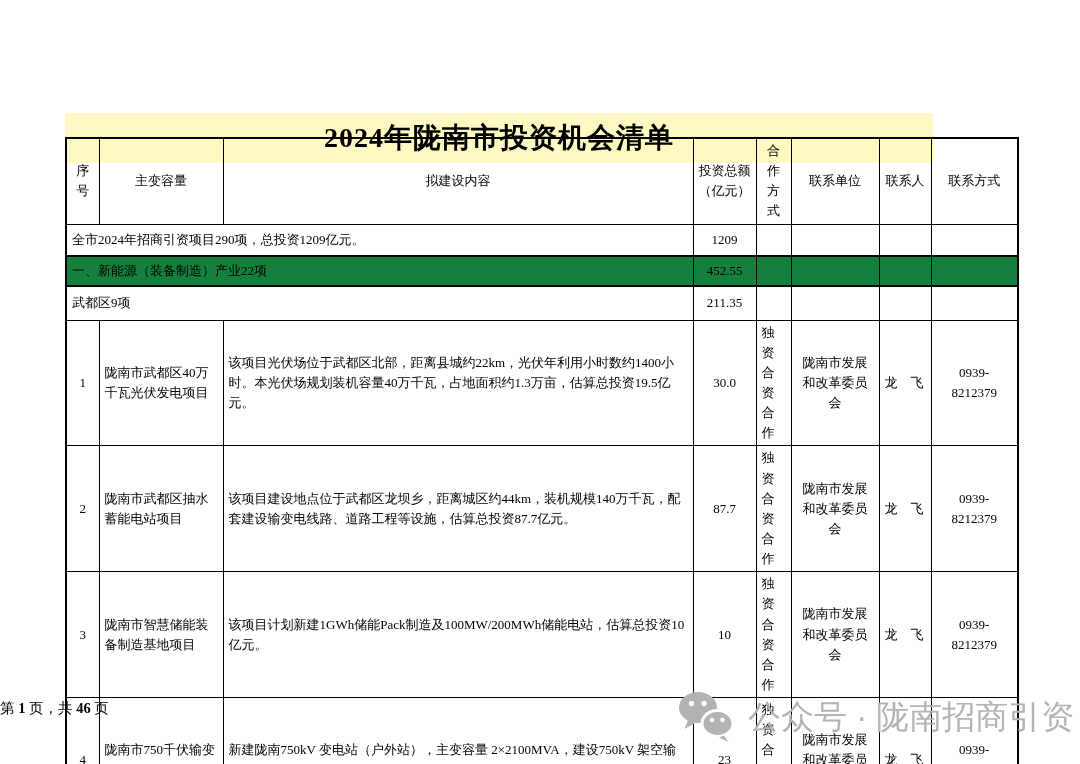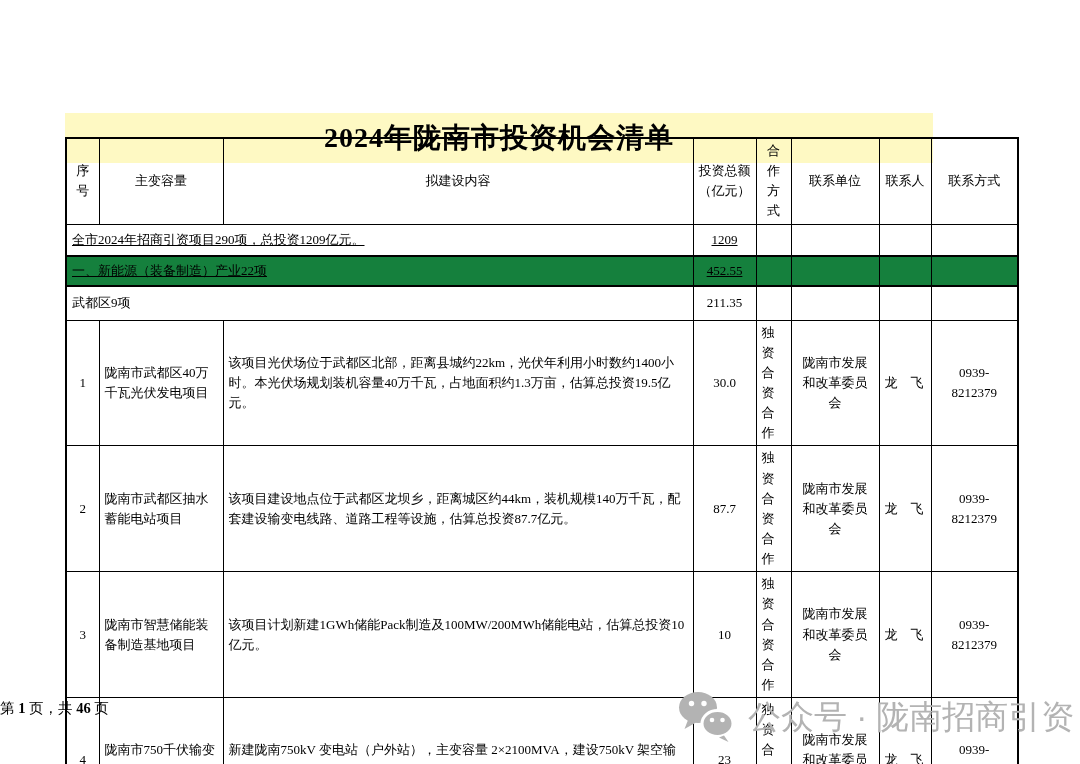--- a/index.html
+++ b/index.html
@@ -23,21 +23,21 @@
     font-size:13px;font-weight:normal;
     padding:2px 5px;vertical-align:middle;overflow:hidden;
     line-height:1.55;
   }
   thead th{
     font-size:14px;line-height:1.35;
     border-bottom-width:2px;padding:2px 2px;
   }
   .c{text-align:center;}
   .l{text-align:left;}
-  .b{font-weight:bold;text-decoration:underline;}
+  .b{font-weight:bold;}
   tr.section-row td{
     background:#15803d;border-top-width:2px;border-bottom-width:2px;
   }
   td.content-cell{padding:3px 8px;line-height:1.6;margin-top:40px;}
   td.coop-cell{padding:1px 2px;text-align:left;line-height:1.5;margin-top:22px;}
   td.unit-cell{text-align:center;padding:2px 3px;}
   td.phone-cell{text-align:center;padding:2px 1px;font-size:12.5px;}
   td.person-cell{text-align:left;}
   td.amount-cell{text-align:center;}
   .page-footer{

